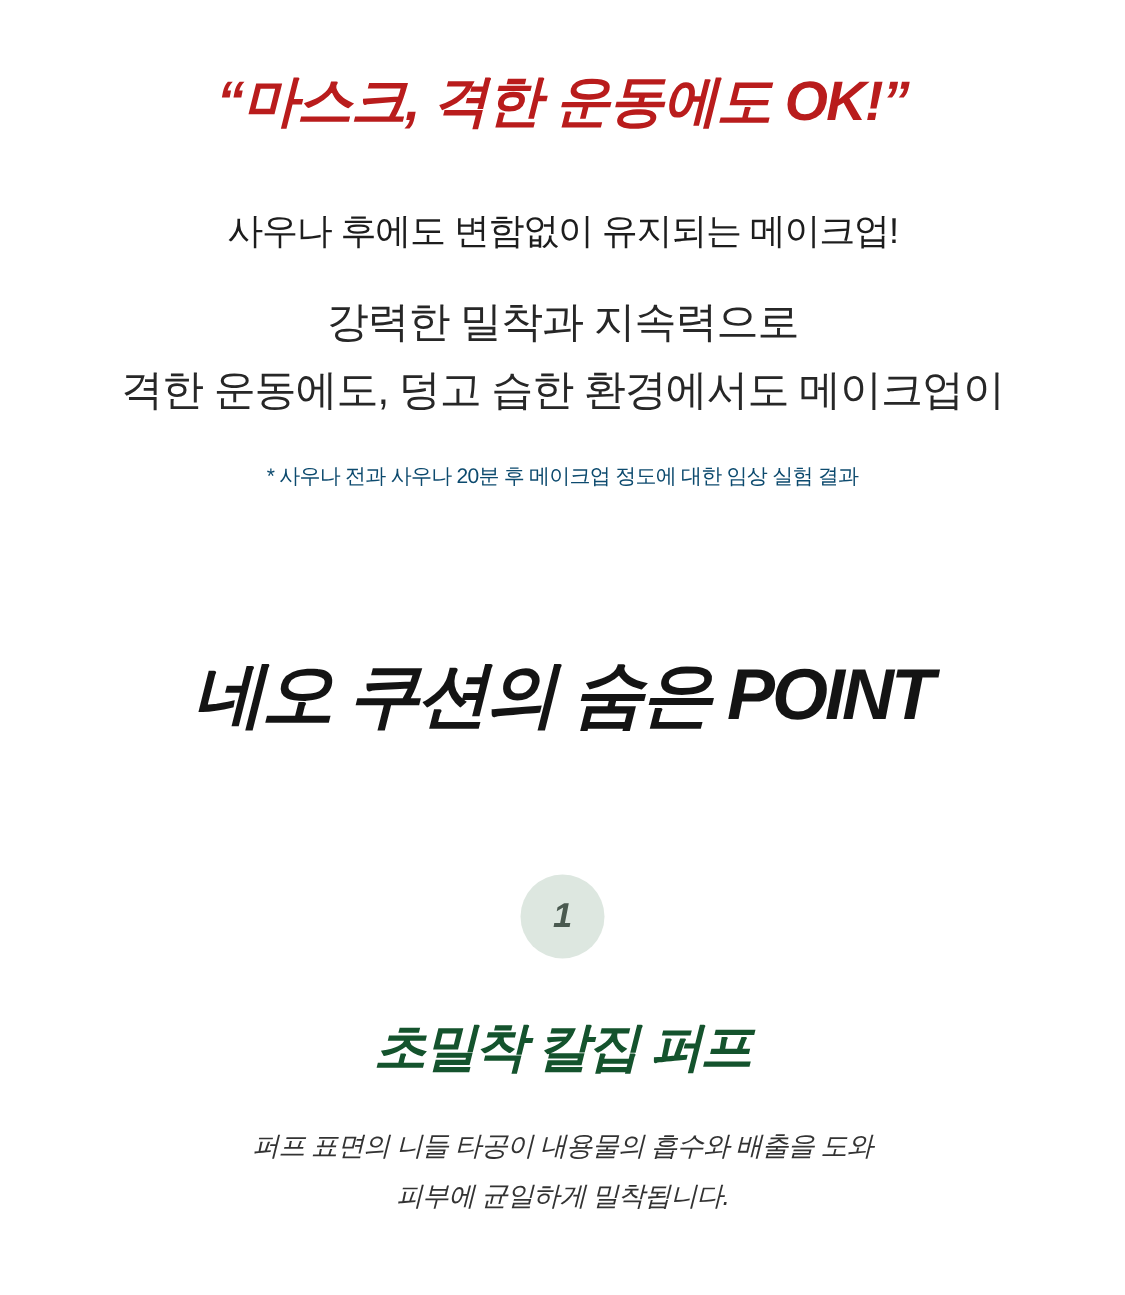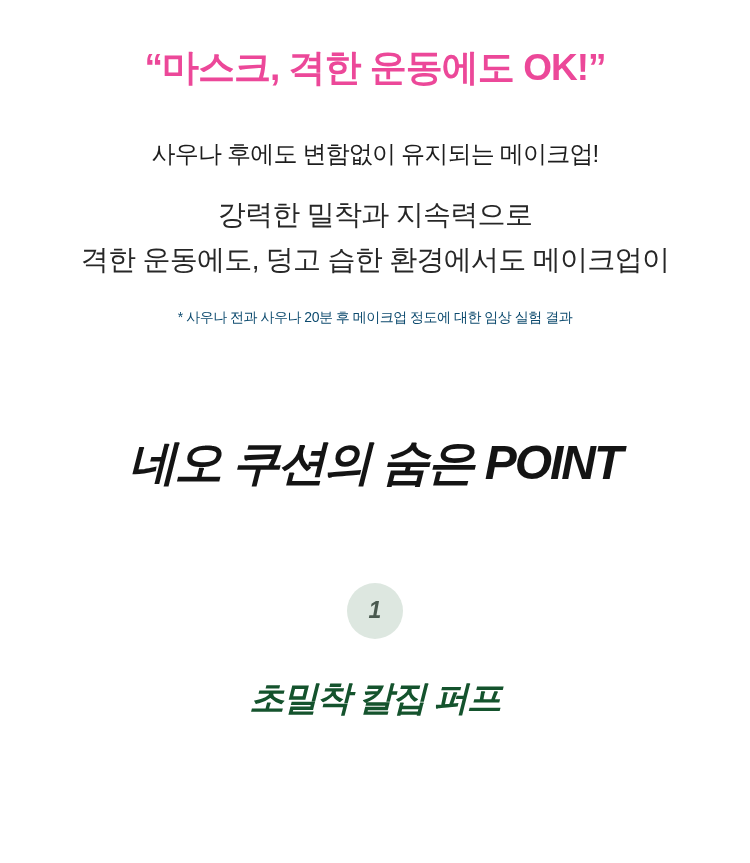--- a/index.html
+++ b/index.html
@@ -20,22 +20,23 @@
     height: 863px;
     box-sizing: border-box;
   }
   .section-top {
     padding-top: 38px;
     text-align: center;
   }
   .headline-quote {
     font-size: 37px;
     font-weight: bold;
+    font-style: italic;
     letter-spacing: -1px;
-    color: #ec4899;
+    color: #b91c1c;
     line-height: 1.3;
     margin: 0;
     padding-top: 6px;
   }
   .subheadline {
     margin: 0;
     padding-top: 46px;
     font-size: 24px;
     font-weight: normal;
     letter-spacing: -0.8px;
@@ -128,15 +129,19 @@
 
   <div class="section-point">
     <h2 class="point-title">네오 쿠션의 숨은 POINT</h2>
 
     <div class="badge-wrap">
       <div class="badge">1</div>
     </div>
 
     <h3 class="point-heading">초밀착 칼집 퍼프</h3>
 
+    <p class="point-desc">
+      <span>퍼프 표면의 니들 타공이 내용물의 흡수와 배출을 도와</span>
+      <span>피부에 균일하게 밀착됩니다.</span>
+    </p>
   </div>
 
 </div>
 
 </body></html>

